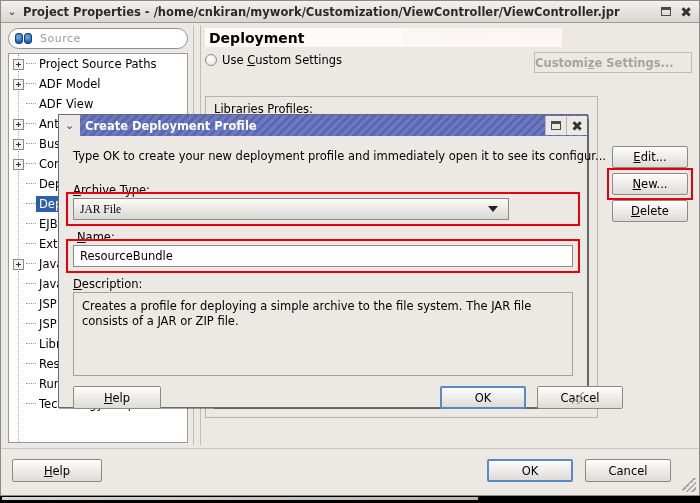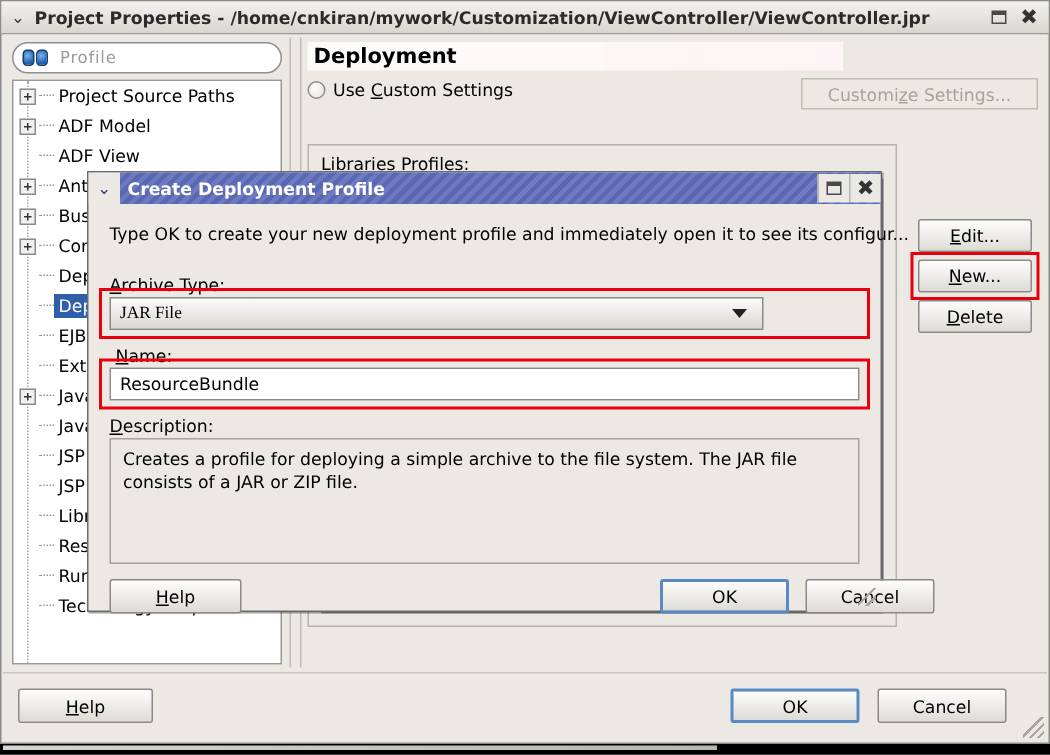--- a/index.html
+++ b/index.html
@@ -119,22 +119,22 @@
   }
   .radio.on:after{
     content:"";position:absolute;left:2.5px;top:2.5px;width:5px;height:5px;border-radius:50%;
     background:#3b6fb5;
   }
   .radio-label{font-size:11.5px;}
   .radio-label u{text-decoration:underline;}
   #customize-btn{
     position:absolute;right:2px;top:26px;width:158px;height:21px;
     background:#ece9e4;border:1px solid #bfbcb6;
-    display:flex;align-items:center;justify-content:center;
-    color:#a6a29c;font-size:11.5px;box-sizing:border-box;
+    display:flex;align-items:center;justify-content:flex-start;
+    color:#a6a29c;font-size:11.5px;box-sizing:border-box;font-weight:bold;
   }
   #profiles-group{
     position:absolute;left:4px;top:70px;right:96px;bottom:27px;
     border:1px solid #b6b3ae;background:#ece9e4;box-sizing:border-box;
   }
   #profiles-label{
     position:absolute;left:8px;top:5px;font-size:11.5px;
   }
   #profiles-list{
     position:absolute;left:8px;top:22px;right:8px;bottom:8px;
@@ -293,21 +293,21 @@
   </div>
 
   <div id="content">
 
     <div id="leftpanel">
       <div id="search-box">
         <span id="search-icon">
           <span class="lens l"></span>
             <span class="lens r"></span>
         </span>
-        <span id="search-placeholder">Profile</span>
+        <span id="search-placeholder">Source</span>
       </div>
       <div id="tree">
           <div class="vline"></div>
           <div class="tree-row">
             <span class="tw expander"></span>
             <span class="dashes"></span>
             <span class="tr-label">Project Source Paths</span>
           </div>
           <div class="tree-row">
             <span class="tw expander"></span>

